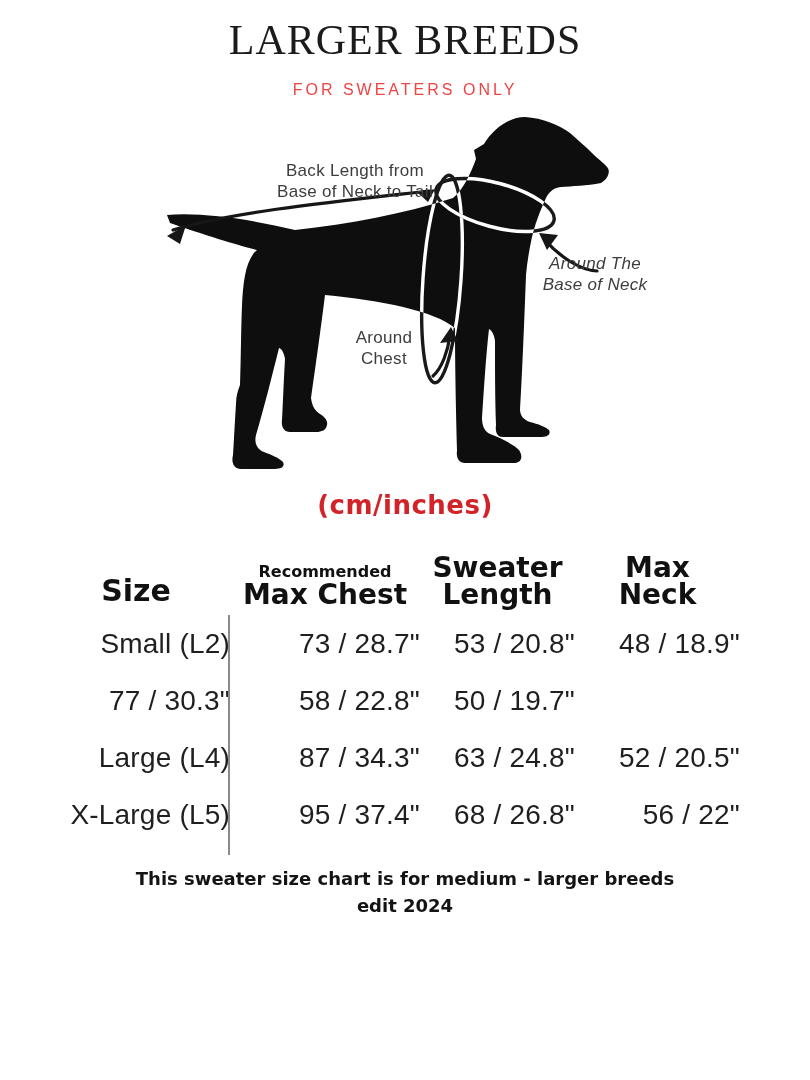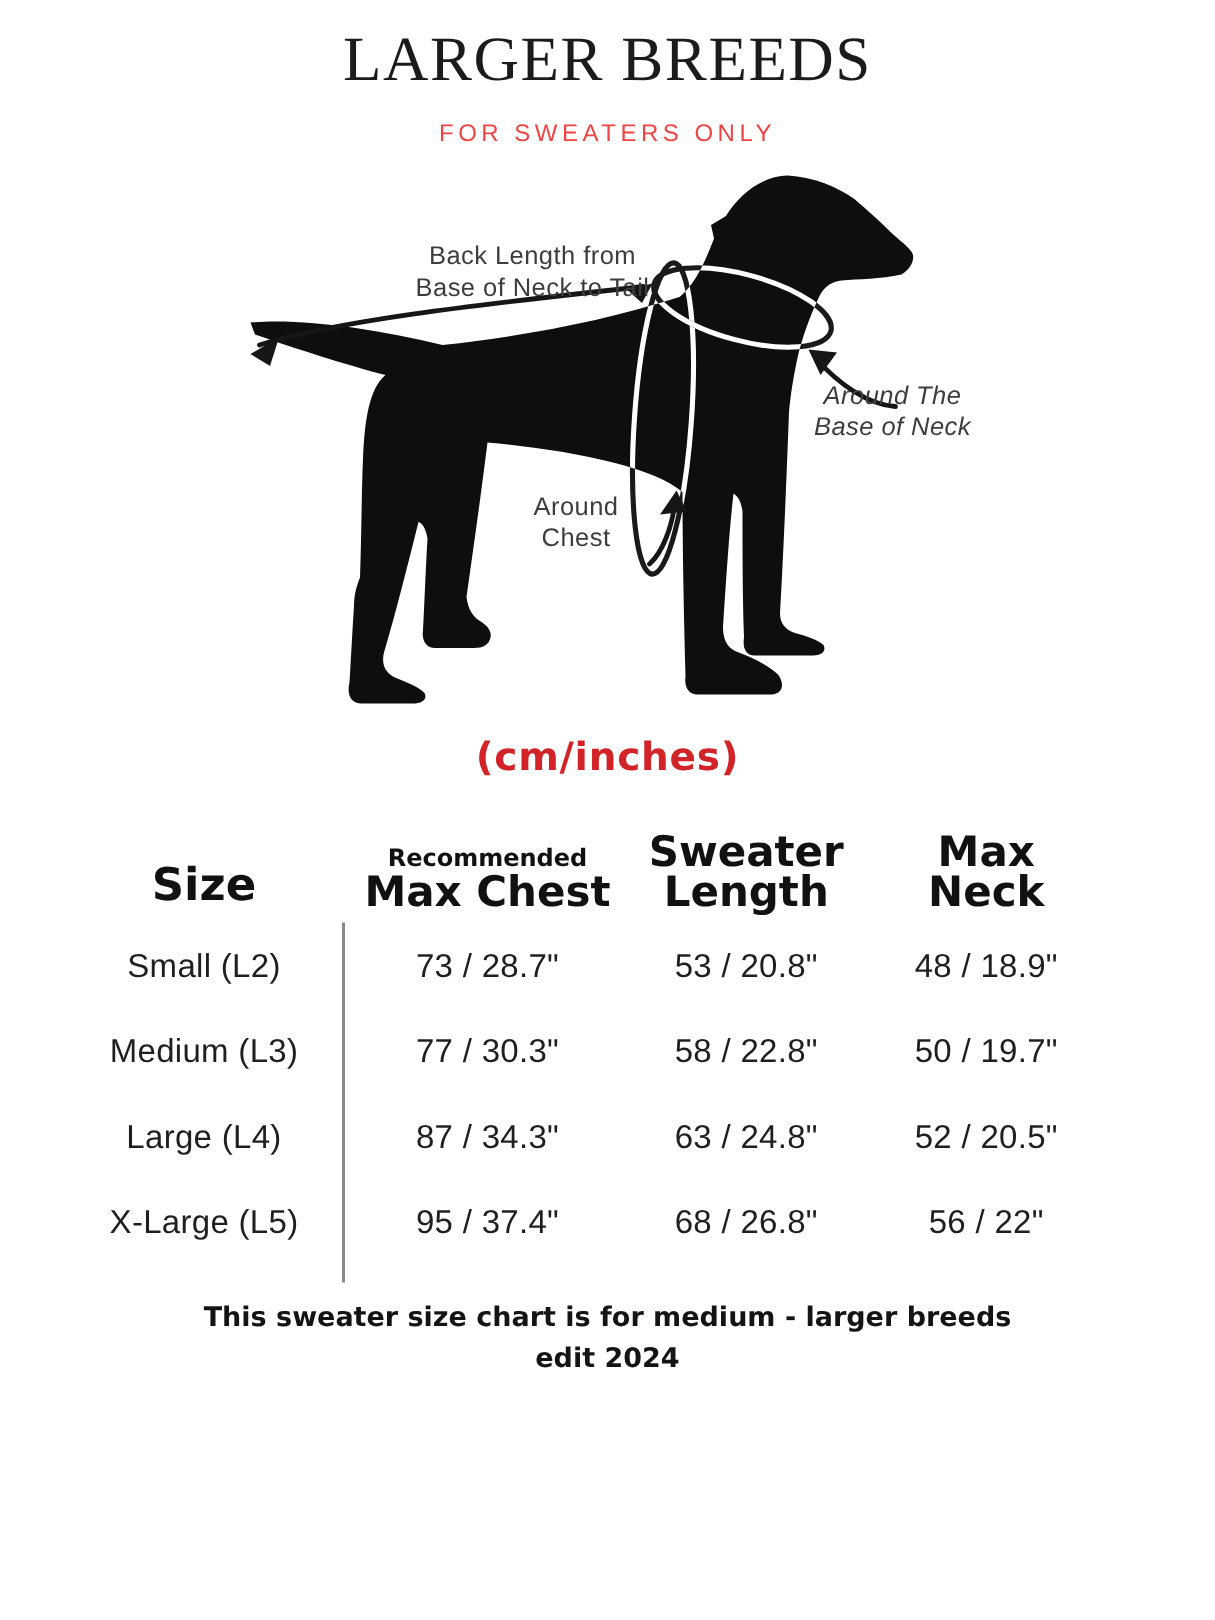--- a/index.html
+++ b/index.html
@@ -45,21 +45,21 @@
   .t-body{position:relative;margin-top:7px;}
   .v-divider{
     position:absolute;left:186px;top:0px;height:240px;width:2px;
     background:#8a8a8a;
   }
   .t-row{
     display:grid;grid-template-columns:188px 190px 155px 165px;
     height:57px;align-items:center;
   }
   .t-row > div{
-    text-align:center;font-size:22px;color:#1f1f1f;letter-spacing:.2px;
+    text-align:right;font-size:28px;color:#1f1f1f;letter-spacing:.2px;
   }
   .footer{
     margin-top:22px;text-align:center;
     font-family:"DejaVu Sans",sans-serif;font-weight:700;
     font-size:18px;line-height:27px;color:#141414;
   }
 </style>
 </head>
 <body>
 
@@ -143,21 +143,20 @@
   <div class="t-body">
     <div class="v-divider"></div>
 
     <div class="t-row">
       <div>Small (L2)</div>
       <div>73 / 28.7"</div>
       <div>53 / 20.8"</div>
       <div>48 / 18.9"</div>
     </div>
     <div class="t-row">
-      <div>Medium (L3)</div>
       <div>77 / 30.3"</div>
       <div>58 / 22.8"</div>
       <div>50 / 19.7"</div>
     </div>
     <div class="t-row">
       <div>Large (L4)</div>
       <div>87 / 34.3"</div>
       <div>63 / 24.8"</div>
       <div>52 / 20.5"</div>
     </div>

